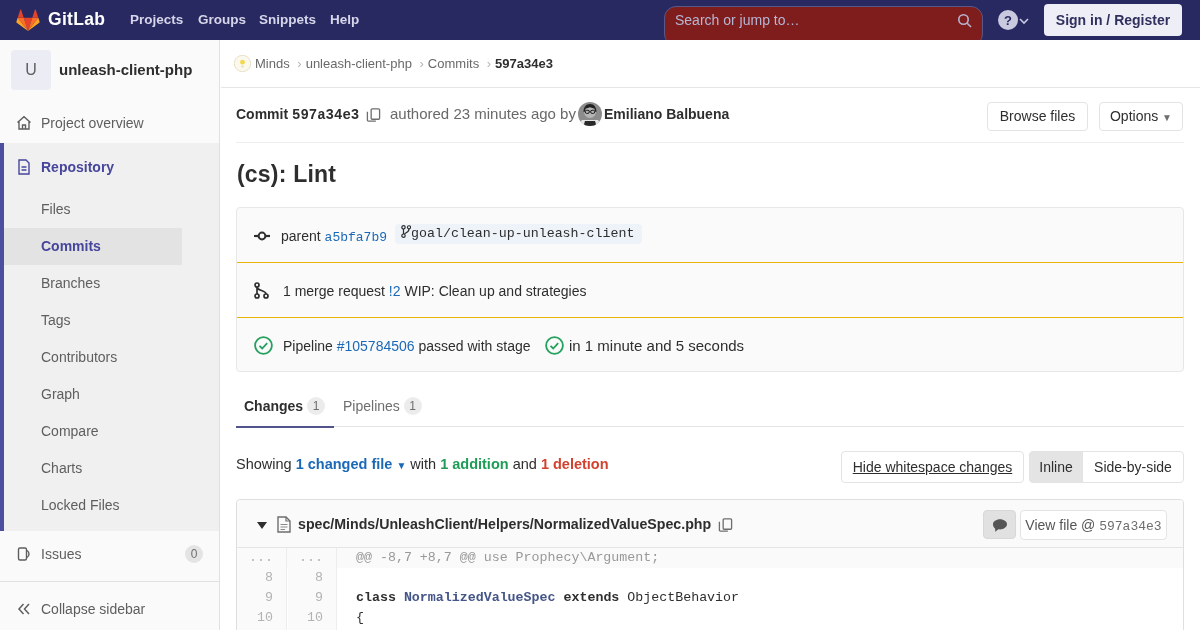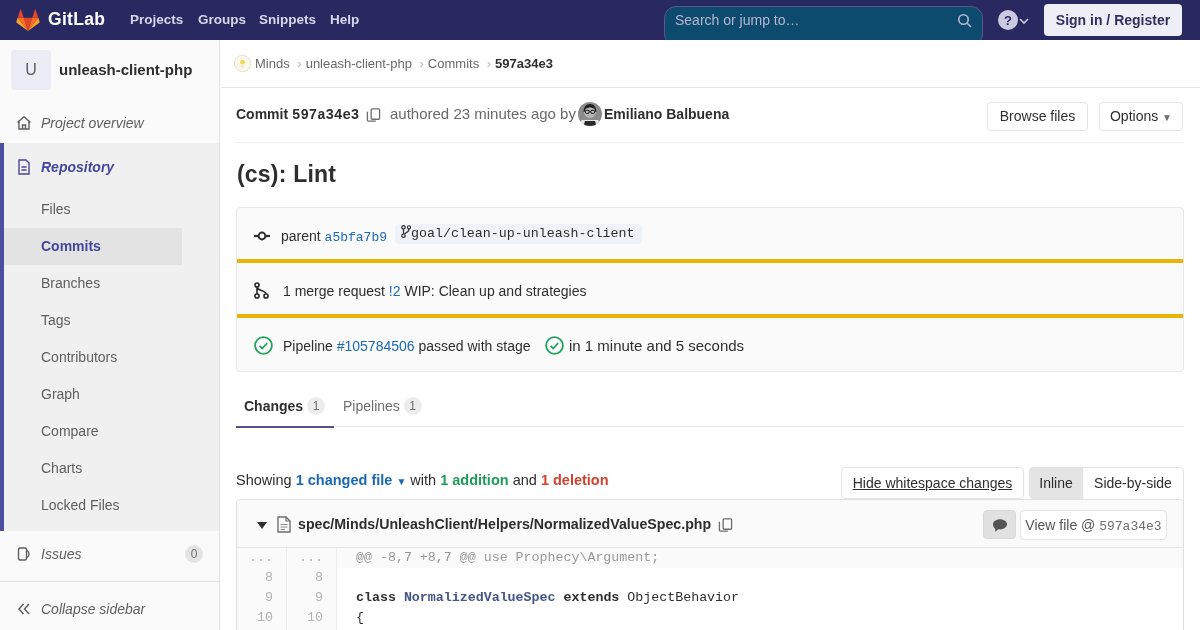--- a/index.html
+++ b/index.html
@@ -5,57 +5,57 @@
 * { margin:0; padding:0; box-sizing:border-box; }
 html,body { width:1200px; height:630px; overflow:hidden; font-family:"Liberation Sans",sans-serif; background:#fff; color:#2e2e2e; }
 .mono { font-family:"Liberation Mono",monospace; }
 
 
 .navbar { position:absolute; top:0; left:0; width:1200px; height:40px; background:#292961; }
 .nav-logo { position:absolute; left:15px; top:7px; width:26px; height:25px; }
 .nav-brand { position:absolute; left:48px; top:9px; font-size:17.5px; font-weight:bold; color:#fff; letter-spacing:0.3px; }
 .nav-links { position:absolute; top:0; height:40px; font-size:13.5px; font-weight:bold; color:#d6d6ea; line-height:40px; }
 .nav-links span { position:absolute; top:0; white-space:nowrap; }
-.nav-search { position:absolute; left:664px; top:6px; width:319px; height:40px; background:#0c4a6e; border:1px solid #585889; border-radius:12px; color:#b6b6d4; font-size:14px; line-height:26px; padding-left:10px; }
+.nav-search { position:absolute; left:664px; top:6px; width:319px; height:40px; background:#7f1d1d; border:1px solid #585889; border-radius:12px; color:#b6b6d4; font-size:14px; line-height:26px; padding-left:10px; }
 .nav-search .sicon { position:absolute; right:9px; top:6px; }
 .nav-help { position:absolute; left:997px; top:9px; width:46px; height:22px; color:#c9c9e0; }
 .nav-signin { position:absolute; left:1044px; top:4px; width:138px; height:32px; background:#eeeef6; border-radius:4px; color:#30305f; font-size:14px; font-weight:bold; text-align:center; line-height:32px; }
 
 
 .sidebar { position:absolute; top:40px; left:0; width:220px; height:590px; background:#fafafa; border-right:1px solid #e1e1e1; }
 .ctx { position:absolute; top:10px; left:10px; width:200px; height:40px; }
 .ctx-avatar { position:absolute; left:1px; top:0; width:40px; height:40px; background:#ececf5; border-radius:4px; color:#616161; font-size:16px; text-align:center; line-height:40px; }
 .ctx-name { position:absolute; left:49px; top:11px; font-size:15px; font-weight:bold; color:#2e2e2e; }
 .sb-item { position:absolute; left:0; width:219px; color:#5e5e5e; font-size:14px; }
 .sb-item .ico { position:absolute; left:16px; top:50%; margin-top:-8px; }
-.sb-item .txt { position:absolute; left:41px; top:50%; margin-top:-9px; line-height:18px;font-style:italic; }
+.sb-item .txt { position:absolute; left:41px; top:50%; margin-top:-9px; line-height:18px; }
 .sb-section { position:absolute; top:103px; left:0; width:219px; height:388px; background:#f0f0f0; border-left:4px solid #4e4ea1; }
 .sb-sub { position:absolute; left:0; width:178px; height:37px; color:#5e5e5e; font-size:14px; line-height:37px; padding-left:37px; }
 .badge-gray { position:absolute; right:16px; top:50%; margin-top:-9px; width:18px; height:18px; background:#e4e4e4; border-radius:9px; color:#6e6e6e; font-size:12px; line-height:18px; text-align:center; }
 .sb-collapse { position:absolute; top:541px; left:0; width:219px; height:53px; border-top:1px solid #e1e1e1; background:#fafafa; }
 
 
 .main { position:absolute; top:40px; left:221px; width:979px; height:590px; background:#fff; }
 .crumbs { position:absolute; top:0; left:0; width:979px; height:48px; border-bottom:1px solid #e5e5e5; font-size:14px; color:#696969;padding-left:40px; }
 .crumbs .inner { position:absolute; left:13px; top:16px; white-space:nowrap; font-size:13px; }
 .crumb-sep { color:#b5b5b5; padding:0 4px; }
 .commit-row { position:absolute; top:48px; left:15px; width:948px; height:55px; border-bottom:1px solid #eee; font-size:14px; color:#696969; }
 .btn { display:inline-block; background:#fff; border:1px solid #e3e3e3; border-radius:4px; font-size:14px; color:#2e2e2e; text-align:center; }
 .title { position:absolute; top:121px; left:16px; font-size:23px; font-weight:bold; color:#2e2e2e; letter-spacing:0.2px; }
 .infobox { position:absolute; top:167px; left:15px; width:948px; height:165px; background:#fafafa; border:1px solid #e7e7e7; border-radius:4px; font-size:14px; }
-.inforow { position:relative; height:55px; border-bottom:4px solid #eab308; }
+.inforow { position:relative; height:55px; border-bottom:1px solid #eab308; }
 .inforow:last-child { border-bottom:none; }
 .blue { color:#1b69b6; }
 .branch-pill { display:inline-block; background:#eef3f9; border-radius:4px; padding:2px 8px 3px 6px; font-family:"Liberation Mono",monospace; font-size:13.3px; color:#2e2e2e; }
 
 .tabs { position:absolute; top:346px; left:15px; width:948px; height:41px; border-bottom:1px solid #e5e5e5; }
 .tab-active-line { position:absolute; left:0; bottom:-2px; width:98px; height:2px; background:#53538c; }
 .badge-pill { display:inline-block; min-width:18px; height:18px; background:#ececec; border-radius:9px; color:#6e6e6e; font-size:12px; line-height:18px; text-align:center; padding:0 5px; vertical-align:1px; }
 
-.showing { position:absolute; top:411px; left:15px; width:948px; height:34px; font-size:14.5px; color:#2e2e2e;margin-top:16px; }
+.showing { position:absolute; top:411px; left:15px; width:948px; height:34px; font-size:14.5px; color:#2e2e2e; }
 
 .diffbox { position:absolute; top:459px; left:15px; width:948px; height:171px; border:1px solid #dfdfdf; border-radius:4px 4px 0 0; }
 .diffhead { position:absolute; top:0; left:0; width:946px; height:48px; background:#fafafa; border-bottom:1px solid #e5e5e5; border-radius:4px 4px 0 0; }
 .difftable { position:absolute; top:48px; left:0; width:946px; font-family:"Liberation Mono",monospace; font-size:13.3px; }
 .drow { position:relative; height:20px; line-height:20px; white-space:pre; }
 .dnum1 { position:absolute; left:0; top:0; width:50px; height:20px; background:#fafafa; border-right:1px solid #ededed; color:#b3b3b3; text-align:right; padding-right:13px; }
 .dnum2 { position:absolute; left:51px; top:0; width:49px; height:20px; background:#fafafa; border-right:1px solid #ededed; color:#b3b3b3; text-align:right; padding-right:13px; }
 .dcode { position:absolute; left:101px; top:0; right:0; height:20px; padding-left:18px; color:#2e2e2e; }
 .hunk { background:#fafafa; color:#999; }
 .hunk .dnum1,.hunk .dnum2 { color:#b3b3b3; background:#fafafa; }
@@ -235,21 +235,21 @@
     <span style="position:absolute;left:8px;top:11px;font-weight:bold;color:#2e2e2e;font-size:14px">Changes <span class="badge-pill" style="font-weight:normal">1</span></span>
     <span style="position:absolute;left:107px;top:11px;color:#6e6e6e;font-size:14px">Pipelines <span class="badge-pill">1</span></span>
     <div class="tab-active-line"></div>
   </div>
 
   <div class="showing">
     <span style="position:absolute;left:0;top:5px">Showing <span class="blue" style="font-weight:bold">1 changed file <span style="font-size:10px">▼</span></span> with <span style="color:#1f9d57;font-weight:bold">1 addition</span> and <span style="color:#d2422f;font-weight:bold">1 deletion</span></span>
     <span class="btn" style="position:absolute;left:605px;top:0;width:183px;height:32px;line-height:30px;text-decoration:underline;">Hide whitespace changes</span>
     <span style="position:absolute;left:793px;top:0;width:155px;height:32px;padding-left:36px;">
       <span class="btn" style="position:absolute;left:0;top:0;width:54px;height:32px;line-height:30px;background:#e4e4e4;border-radius:4px 0 0 4px;white-space:nowrap;">Inline</span>
-      <span class="btn" style="position:absolute;left:53px;top:0;width:102px;height:44px;line-height:30px;border-radius:0 4px 4px 0;white-space:nowrap;">Side-by-side</span>
+      <span class="btn" style="position:absolute;left:53px;top:0;width:102px;height:32px;line-height:30px;border-radius:0 4px 4px 0;white-space:nowrap;">Side-by-side</span>
     </span>
   </div>
 
   <div class="diffbox">
     <div class="diffhead">
       <svg style="position:absolute;left:20px;top:22px" width="10" height="7" viewBox="0 0 10 7">
           <path d="M0 0h10L5 7z" fill="#2e2e2e"></path>
         </svg>
       <svg style="position:absolute;left:40px;top:16px" width="14" height="17" viewBox="0 0 14 17">
           <path d="M1 1h8l4 4v11H1z" fill="none" stroke="#6e6e6e" stroke-width="1.4"></path>

